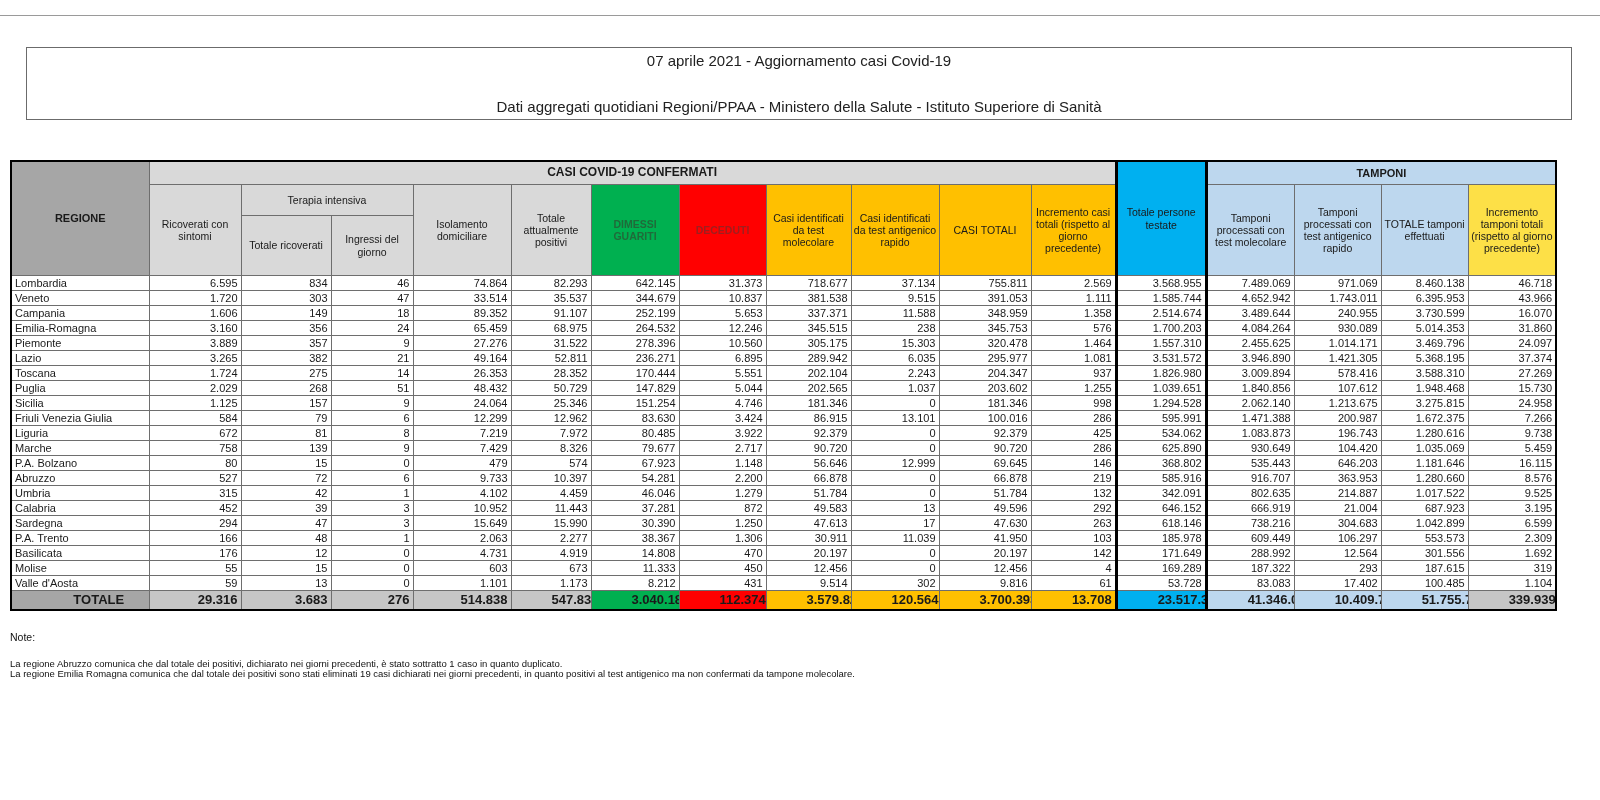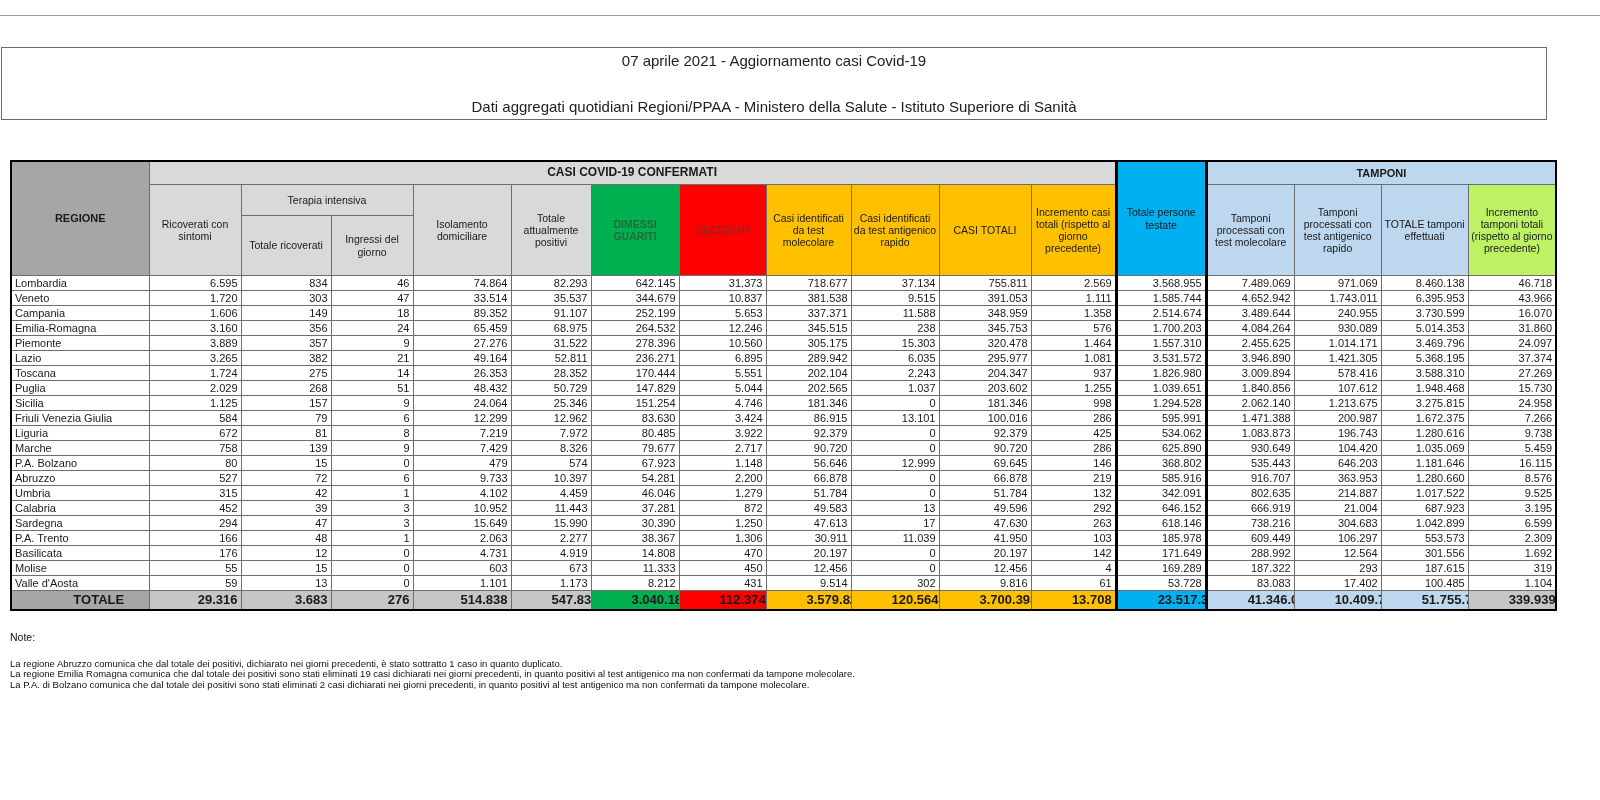--- a/index.html
+++ b/index.html
@@ -1,19 +1,19 @@
 <!DOCTYPE html>
 <html><head>
 <meta charset="utf-8">
 <style>
   html,body{margin:0;padding:0;background:#fff;}
   .page{position:relative;width:1600px;height:800px;background:#fff;overflow:hidden;
         font-family:"Liberation Sans","DejaVu Sans",sans-serif;color:#1a1a1a;}
   .top-rule{position:absolute;top:15px;left:0;width:1600px;border-top:1px solid #9a9a9a;}
-  .title-box{position:absolute;top:47px;left:1px;width:1544px;height:71px;border:1px solid #6b6b6b;
+  .title-box{position:absolute;top:47px;left:26px;width:1544px;height:71px;border:1px solid #6b6b6b;
              display:flex;flex-direction:column;justify-content:space-evenly;align-items:center;gap:24px;}
   .title-box div{font-size:15px;color:#222;}
 
   table.covid{position:absolute;top:160px;left:10px;border-collapse:collapse;table-layout:fixed;
               width:1545px;border:2px solid #000;}
   table.covid th,table.covid td{border:1px solid #6e6e6e;overflow:hidden;}
 
   
   thead th{font-weight:normal;font-size:10.5px;text-align:center;vertical-align:middle;
            background:#d9d9d9;padding:1px 2px;line-height:1.15;}
@@ -21,21 +21,21 @@
   tr.h2 th{height:28px;}
   tr.h3 th{height:57px;}
   th.regione{background:#a6a6a6;font-weight:bold;font-size:11px;}
   th.band{font-weight:bold;font-size:12px;}
   th.band-tamponi{background:#bdd7ee;font-weight:bold;font-size:11px;}
   th.h-green{background:#00b050;color:#1f6b3a;font-weight:bold;margin-top:16px;}
   th.h-red{background:#ff0000;color:#9e1f1f;font-weight:bold;}
   th.h-yellow{background:#ffc000;}
   th.h-blue{background:#00b0f0;}
   th.h-lblue{background:#bdd7ee;}
-  th.h-gray{background:#bef264;margin-left:32px;}
+  th.h-gray{background:#fde047;margin-left:32px;}
 
   
   tbody td{font-size:11px;height:14px;line-height:14px;padding:0 3px;background:#fff;
            border-color:#7a7a7a;white-space:nowrap;}
   td.region{text-align:left;}
   td.num{text-align:right;}
   .vthick{border-left:3px solid #000 !important;border-right:3px solid #000 !important;}
 
   tr.total-row td{font-weight:bold;height:18px;line-height:18px;font-size:13px;border-top:1px solid #000;padding-left:40px;}
   td.total-label{background:#a6a6a6;text-align:center;}
@@ -528,15 +528,14 @@
           <td class="num tot-lblue">51.755.739</td>
           <td class="num tot-gray">339.939</td>
         </tr>
       </tbody>
   </table>
 
   <div class="notes">
     <div class="notes-title">Note:</div>
     <div>La regione Abruzzo comunica che dal totale dei positivi, dichiarato nei giorni precedenti, è stato sottratto 1 caso in quanto duplicato.</div>
     <div>La regione Emilia Romagna comunica che dal totale dei positivi sono stati eliminati 19 casi dichiarati nei giorni precedenti, in quanto positivi al test antigenico ma non confermati da tampone molecolare.</div>
-    <div>La P.A. di Bolzano comunica che dal totale dei positivi sono stati eliminati 2 casi dichiarati nei giorni precedenti, in quanto positivi al test antigenico ma non confermati da tampone molecolare.</div>
   </div>
 </div>
 
 </body></html>

